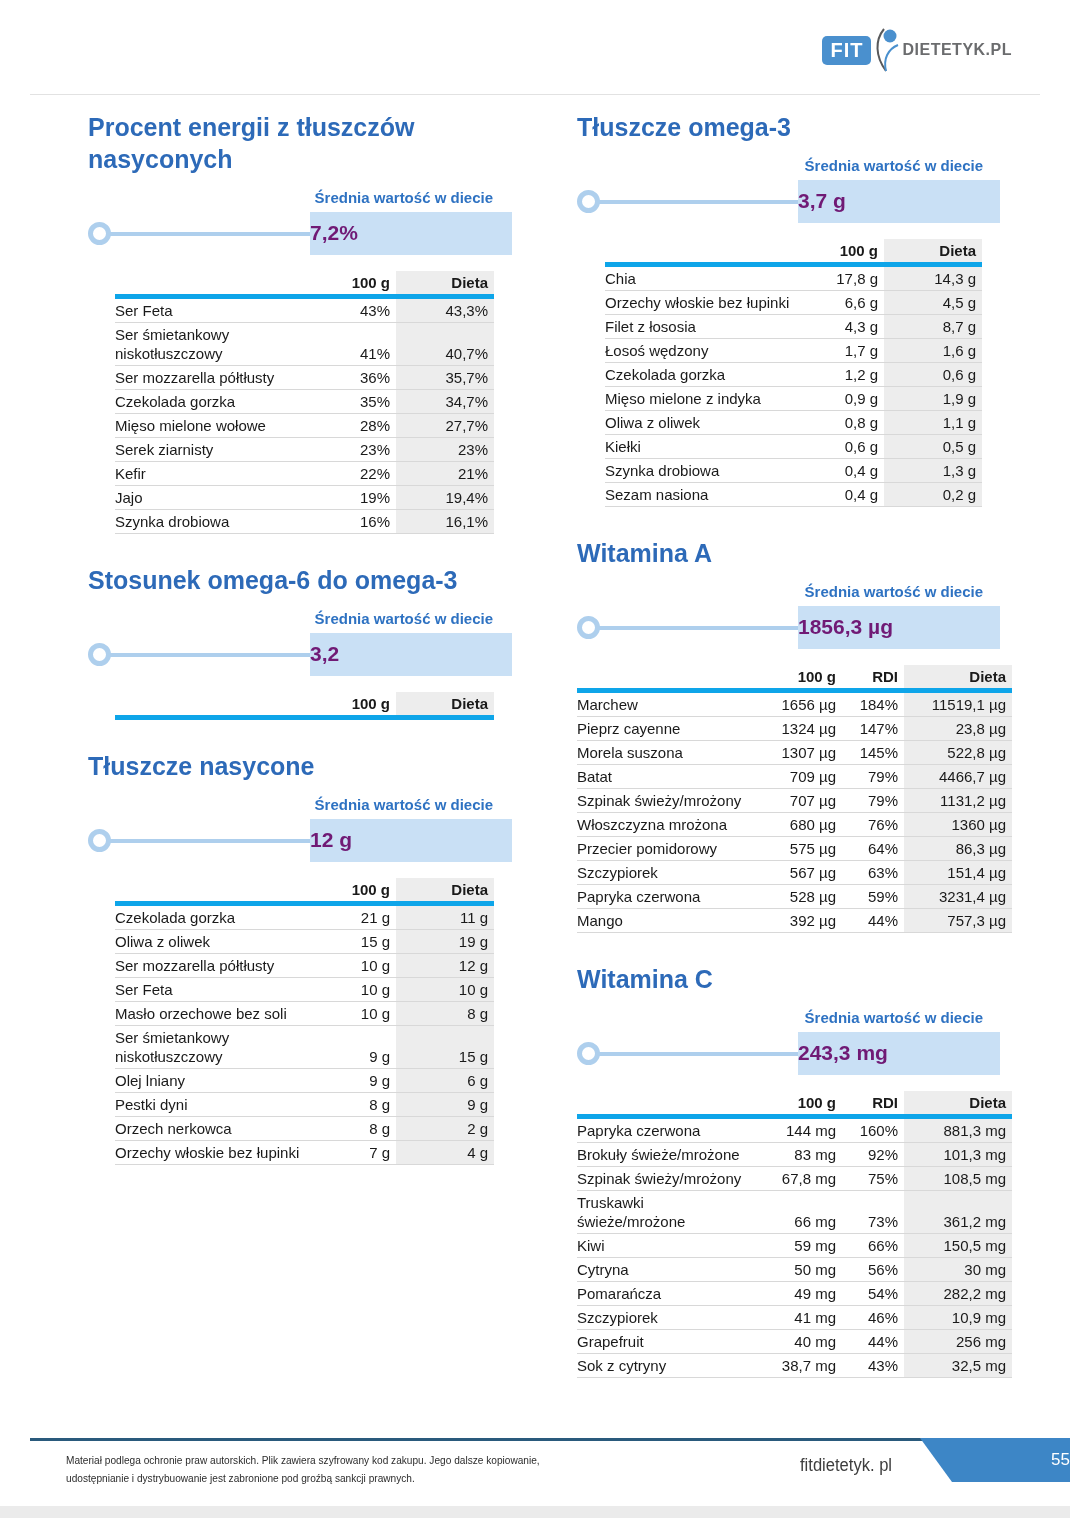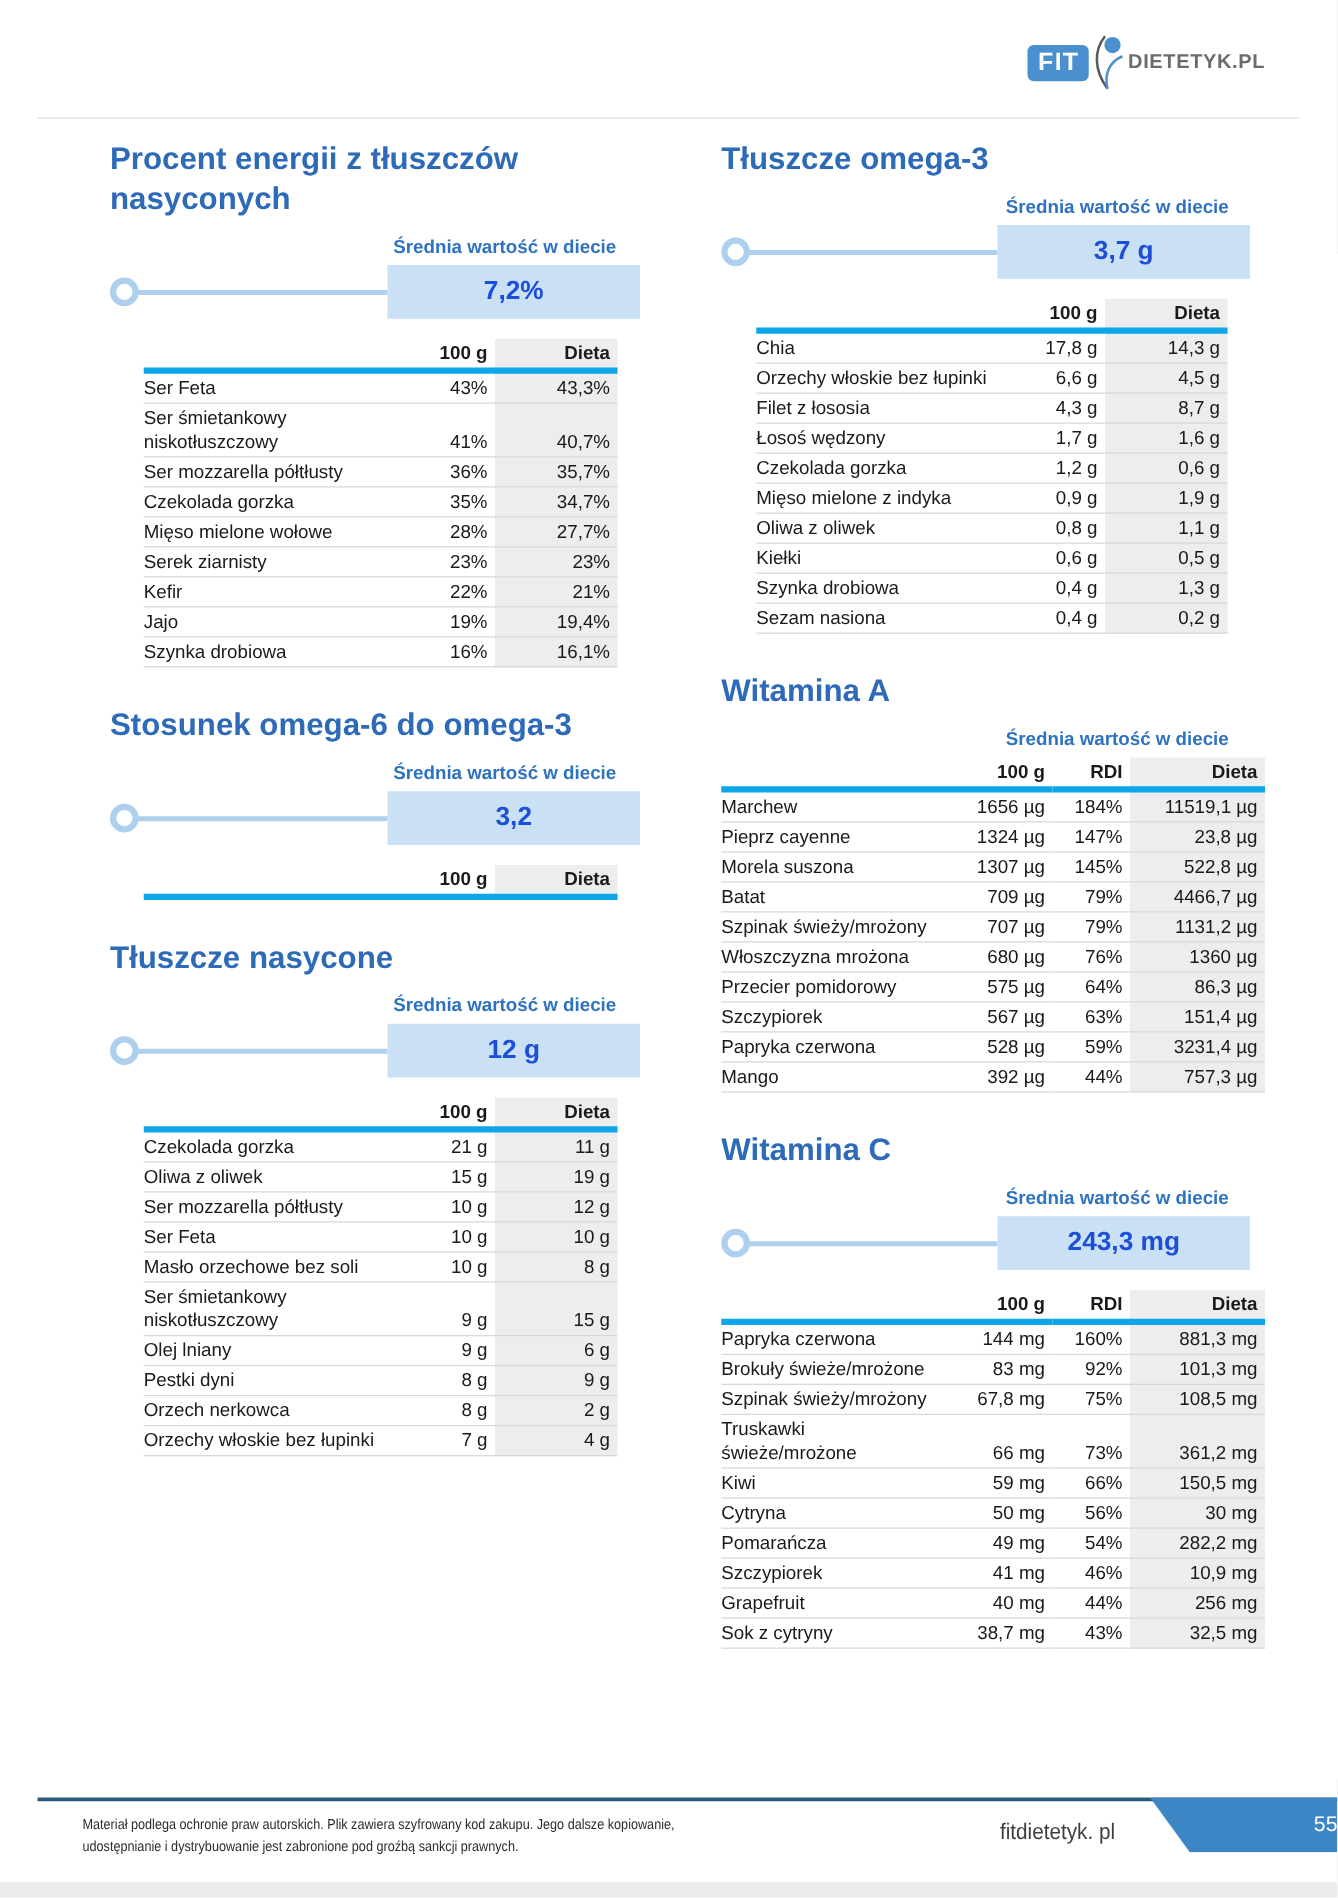--- a/index.html
+++ b/index.html
@@ -38,22 +38,22 @@
   .col-right .avg-label { padding-right:29px; }
   
   .slider { display:flex; align-items:center; margin-bottom:16px; }
   .col-right .slider { margin-right:12px; }
   .knob {
     width:13px; height:13px; border:5px solid #aecfed; border-radius:50%;
     background:#fff; flex:none;
   }
   .track { flex:1; height:4px; background:#aecfed; margin-left:-2px; }
   .avg-value {
-    width:202px; flex:none; background:#c9e0f5; text-align:center;
-    font-size:21px; font-weight:700; color:#1d4ed8; padding:9px 0 10px;
+    width:202px; flex:none; background:#c9e0f5; text-align:left;
+    font-size:21px; font-weight:700; color:#701a75; padding:9px 0 10px;
   }
   
   table.data-table { border-collapse:collapse; font-size:15px; margin-top:4px; }
   .inset-a { margin-left:27px; width:calc(100% - 45px); }
   .inset-b { margin-left:28px; width:calc(100% - 58px); }
   .full    { width:100%; }
   .data-table th, .data-table td { padding:2px 6px; line-height:19px; vertical-align:bottom; }
   .data-table thead th { font-weight:700; border-bottom:5px solid #0ea5e9; text-align:right; white-space:nowrap; }
   .data-table td { border-bottom:1px solid #d8d8d8; }
   .c-label { text-align:left; padding-left:0 !important; }
@@ -332,20 +332,25 @@
                 <td class="c-val c-100">0,4 g</td>
                 <td class="c-val c-dieta">0,2 g</td>
               </tr>
             </tbody>
           </table>
       </section>
 
       <section class="sec">
         <h2 class="sec-title">Witamina A</h2>
         <div class="avg-label">Średnia wartość w diecie</div>
+        <div class="slider">
+          <span class="knob"></span>
+          <span class="track"></span>
+          <div class="avg-value">1856,3 µg</div>
+        </div>
         <table class="data-table full w3" data-table="sections.4">
             <thead>
               <tr>
                 <th class="c-label"></th>
                 <th class="c-val c-100">100 g</th>
                 <th class="c-val c-rdi">RDI</th>
                 <th class="c-val c-dieta">Dieta</th>
               </tr>
             </thead>
             <tbody>

